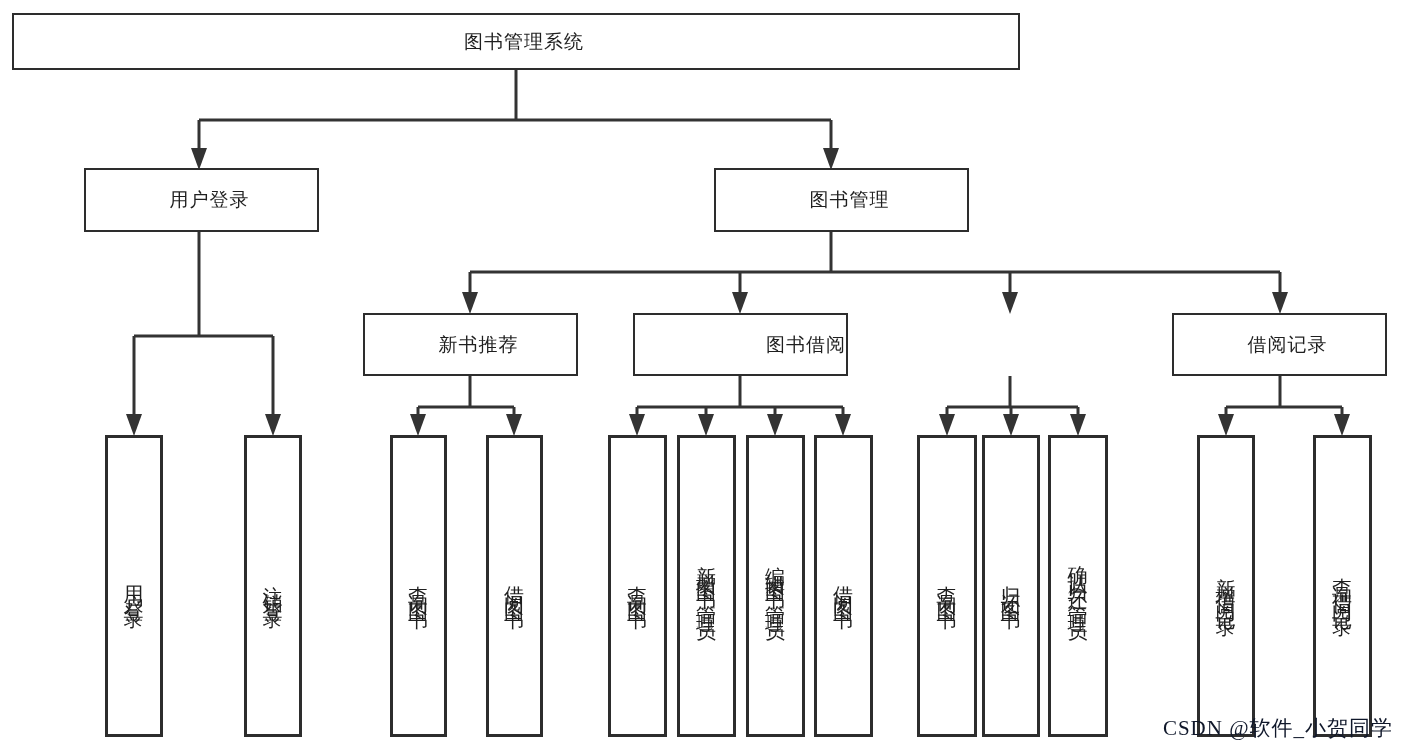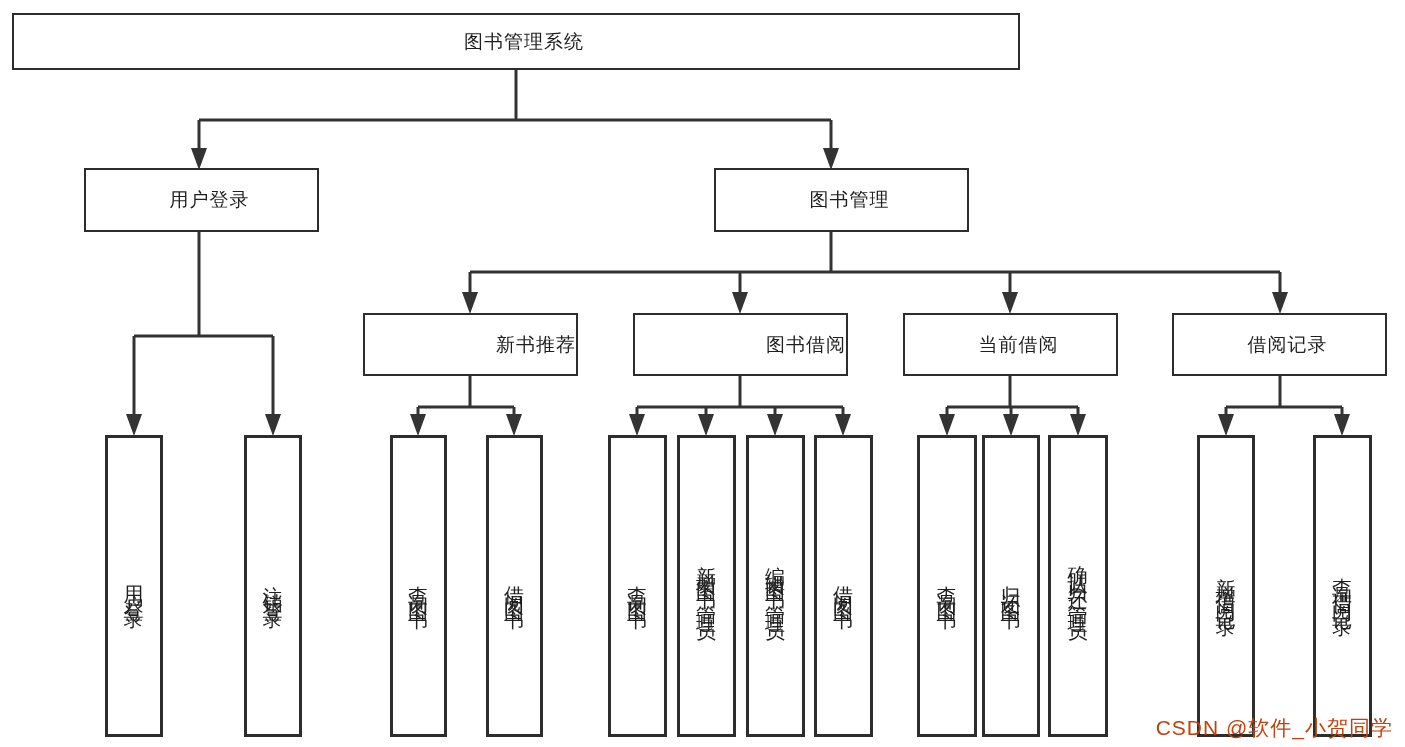--- a/index.html
+++ b/index.html
@@ -42,24 +42,24 @@
     letter-spacing: 8px;
     line-height: 1;
     color: #1f1f1f;
     white-space: nowrap;
   }
   .watermark {
     position: absolute;
     right: 12px;
     top: 714px;
     font-size: 21px;
-    color: #c2410c;
+    color: #0f172a;
     z-index: 5;
     letter-spacing: 1px;
-    font-family: Liberation Sans, sans-serif;
+    font-family: Liberation Serif, serif;
   }
 </style>
 </head>
 <body>
 
 <div id="stage">
 
   <svg id="connectors" viewBox="0 0 1405 747" xmlns="http://www.w3.org/2000/svg">
     <g stroke="#333333" stroke-width="3" fill="none">
       <path d="M516 70 V120"></path>
@@ -144,29 +144,26 @@
     <span>图书管理系统</span>
   </div>
 
   <div class="node h mid" style="left:84px; top:168px; width:235px; height:64px;">
     <span>用户登录</span>
   </div>
   <div class="node h mid" style="left:714px; top:168px; width:255px; height:64px;">
     <span>图书管理</span>
   </div>
 
-  <div class="node h mid" style="left:363px; top:313px; width:215px; height:63px;justify-content:flex-end;">
+  <div class="node h mid" style="left:363px; top:313px; width:215px; height:63px;">
     <span>新书推荐</span>
   </div>
   <div class="node h mid" style="left:633px; top:313px; width:215px; height:63px;justify-content:flex-end;">
     <span>图书借阅</span>
   </div>
-  <div class="node h mid" style="left:903px; top:313px; width:215px; height:63px;">
-    <span>当前借阅</span>
-  </div>
   <div class="node h mid" style="left:1172px; top:313px; width:215px; height:63px;">
     <span>借阅记录</span>
   </div>
 
   <div class="node leaf" style="left:105px; top:435px; width:58px; height:302px;">
     <span class="vlabel">用户登录</span>
   </div>
   <div class="node leaf" style="left:244px; top:435px; width:58px; height:302px;">
     <span class="vlabel">注销登录</span>
   </div>

